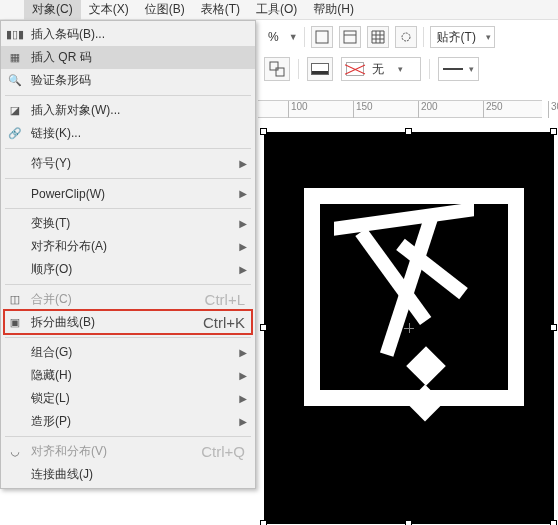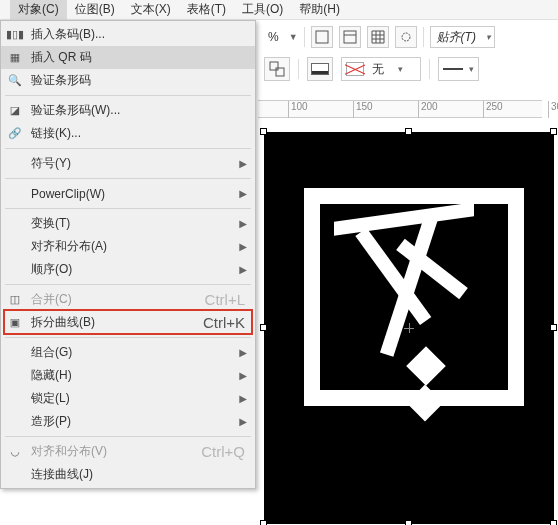--- a/index.html
+++ b/index.html
@@ -1,29 +1,29 @@
 <!DOCTYPE html>
 <html><head>
 <meta charset="utf-8">
 <style>
   * { box-sizing: border-box; margin: 0; padding: 0; font-family: "Microsoft YaHei", sans-serif; }
   body { width: 558px; height: 525px; background: #fff; font-size: 12px; overflow: hidden; color: #333; position: relative; }
 
   
-  .menubar { display: flex; height: 20px; align-items: center; padding-left: 10px; background: #f5f5f5; border-bottom: 1px solid #e0e0e0; }
+  .menubar { display: flex; height: 20px; align-items: center; padding-left: 24px; background: #f5f5f5; border-bottom: 1px solid #e0e0e0; }
   .menubar .item { padding: 2px 8px; cursor: default; }
   .menubar .item.active { background: #d8d8d8; }
 
   
   .toolbar-row { position: absolute; left: 258px; top: 22px; right: 0; height: 30px; display: flex; align-items: center; gap: 6px; padding: 0 6px; }
   .tb-btn { width: 22px; height: 22px; border: 1px solid #ccc; background: #f8f8f8; display: flex; align-items: center; justify-content: center; }
   .tb-sep { width: 1px; height: 20px; background: #ddd; }
   .tb-text { padding: 0 4px; }
   .tb-drop { display: flex; align-items: center; border: 1px solid #ccc; height: 22px; background: #fff; }
-  .tb-drop span { padding: 0 6px; font-style: italic; }
+  .tb-drop span { padding: 0 6px; }
   .tb-drop .caret { padding: 0 4px; }
 
   
   .prop-row { position: absolute; left: 258px; top: 54px; right: 0; height: 30px; display: flex; align-items: center; gap: 8px; padding: 0 6px; }
   .prop-btn { width: 26px; height: 24px; border: 1px solid #ccc; background: #f8f8f8; display: flex; align-items: center; justify-content: center; position: relative; }
   .fill-icon { width: 18px; height: 12px; border: 1px solid #666; background: #fff; position: relative; }
   .fill-icon::after { content:""; position:absolute; left:0; bottom:0; right:0; height:3px; background:#333; }
   .nofill-select { display:flex; align-items:center; border:1px solid #ccc; height:24px; min-width:80px; background:#fff; }
   .nofill-select .box { width:18px; height:14px; margin:0 4px; border:1px solid #aaa; background:#fff; position:relative; }
   .nofill-select .box::before, .nofill-select .box::after { content:""; position:absolute; width:140%; height:1px; background:#d33; top:50%; left:-20%; }
@@ -70,22 +70,22 @@
   .dropdown .mi .ic { position:absolute; left:6px; width:16px; height:16px; display:flex; align-items:center; justify-content:center; color:#555; font-size:11px; }
   .highlight-box { position:absolute; left:2px; width:250px; height:26px; border:2px solid #d83a2a; pointer-events:none; }
 
   .caret { font-size:9px; color:#666; }
 </style>
 </head>
 <body>
 
 <div class="menubar">
   <div class="item active">对象(C)</div>
+  <div class="item">文本(X)</div>
   <div class="item">位图(B)</div>
-  <div class="item">文本(X)</div>
   <div class="item">表格(T)</div>
   <div class="item">工具(O)</div>
   <div class="item">帮助(H)</div>
 </div>
 
 <div class="toolbar-row">
   <span class="tb-text">%</span>
   <span class="caret">▼</span>
   <div class="tb-sep"></div>
   <div class="tb-btn">
@@ -180,21 +180,21 @@
     <span class="ic">▦</span>
     <span class="label">插入 QR 码</span>
   </div>
   <div class="mi">
     <span class="ic">🔍</span>
     <span class="label">验证条形码</span>
   </div>
   <div class="sep"></div>
   <div class="mi">
     <span class="ic">◪</span>
-    <span class="label">验证条形码(W)...</span>
+    <span class="label">插入新对象(W)...</span>
   </div>
   <div class="mi">
     <span class="ic">🔗</span>
     <span class="label">链接(K)...</span>
   </div>
   <div class="sep"></div>
   <div class="mi">
     <span class="label">符号(Y)</span>
     <span class="sub">▶</span>
   </div>

